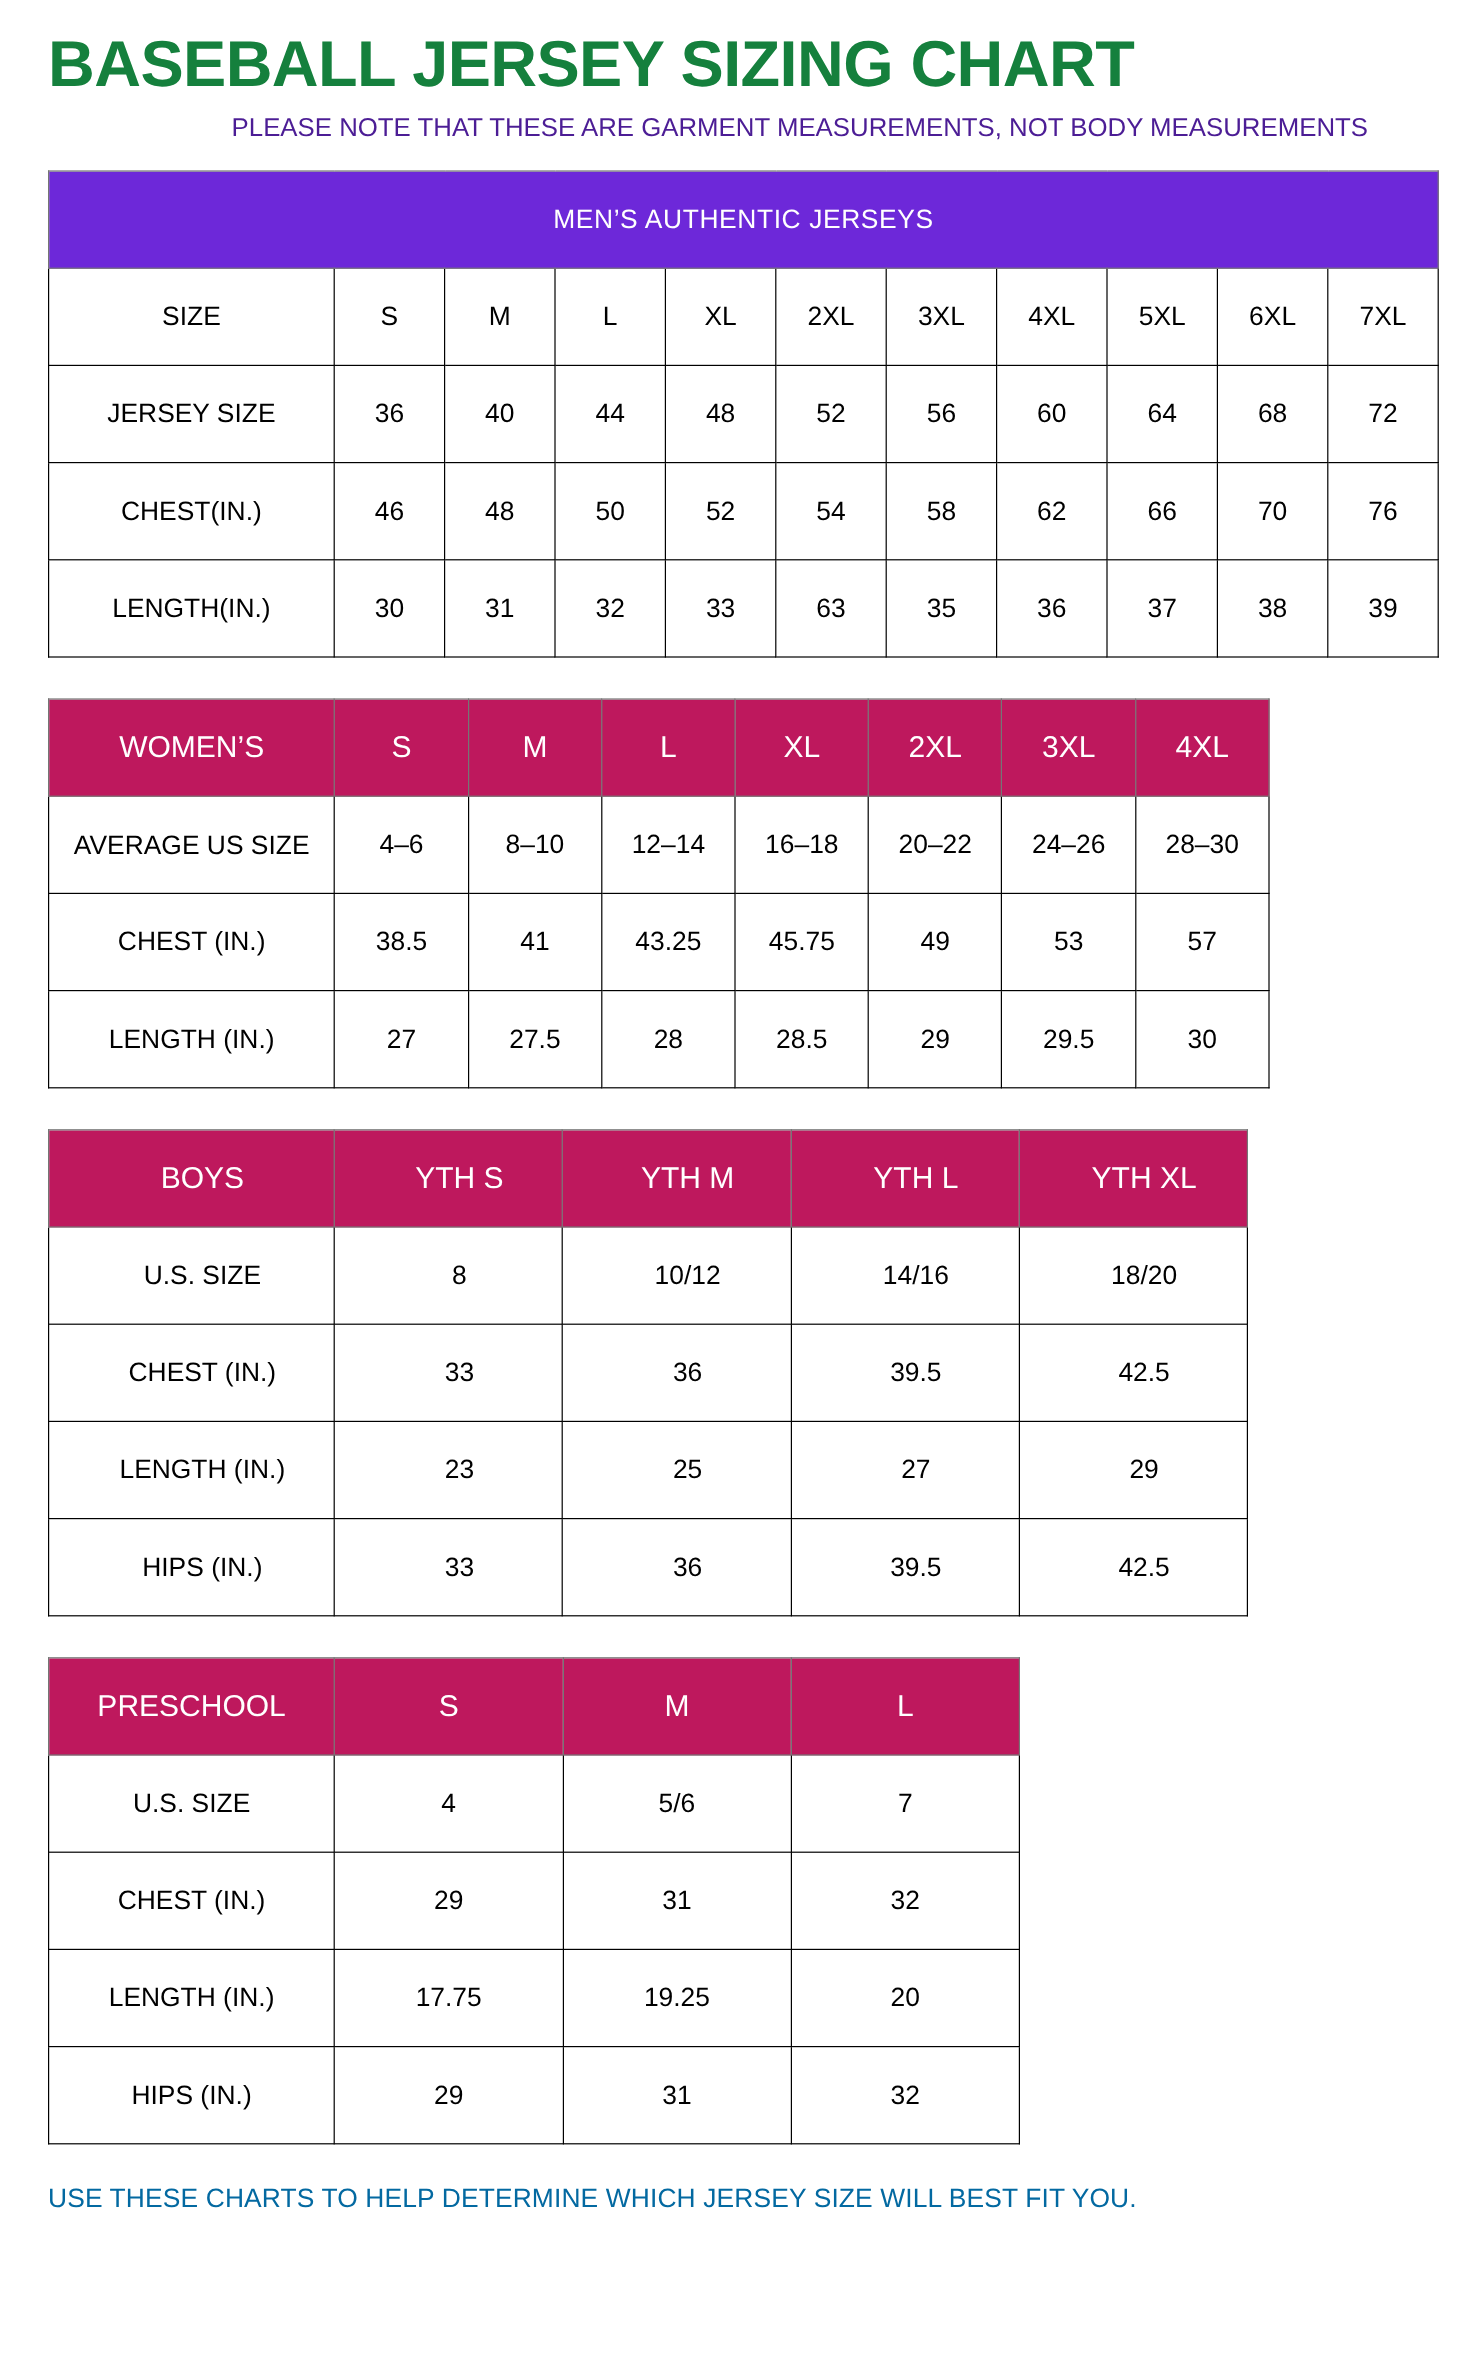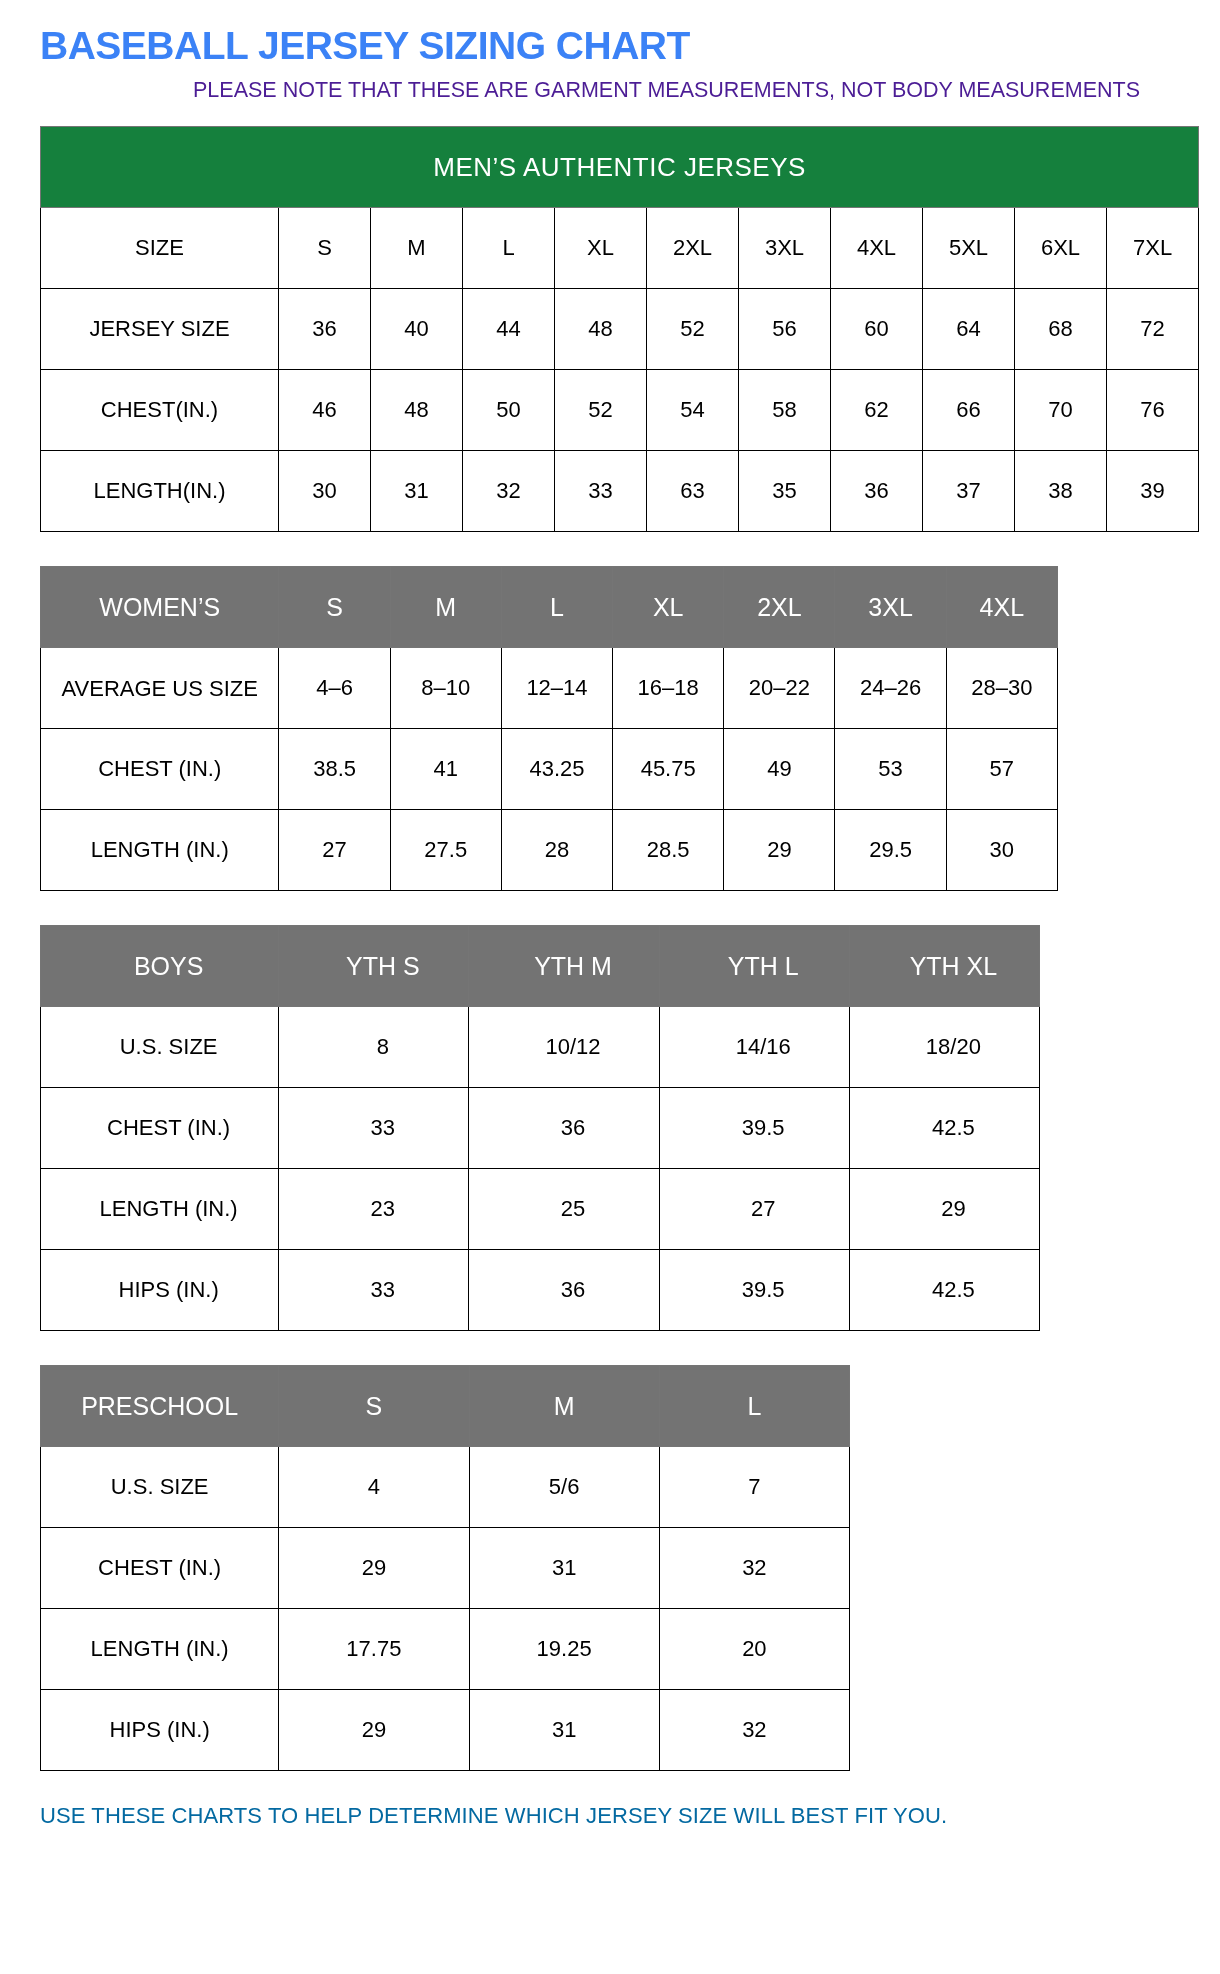--- a/index.html
+++ b/index.html
@@ -13,26 +13,26 @@
     font-family: "Liberation Sans", sans-serif;
     color: #000000;
     -webkit-font-smoothing: antialiased;
   }
   .page {
     width: 1220px;
     box-sizing: border-box;
     padding: 26px 40px 0 40px;
   }
   .main-title {
-    font-size: 39px;
+    font-size: 54px;
     font-weight: bold;
     letter-spacing: -0.5px;
     line-height: 1.05;
     margin: 0 0 10px 0;
-    color: #3b82f6;
+    color: #15803d;
   }
   .note {
     color: #4c1d95;
     font-size: 21.5px;
     line-height: 1.28;
     margin: 0 0 22px 0;
     max-width: 1100px;
     text-align: right;
   }
   table {
@@ -43,29 +43,29 @@
     border: 1px solid #000;
     text-align: center;
     vertical-align: middle;
     font-weight: normal;
     font-size: 22px;
     color: #000;
     padding: 0 4px;
     background: #ffffff;
   }
   .banner-cell {
-    background: #15803d;
+    background: #6d28d9;
     color: #ffffff;
-    font-size: 26px;
+    font-size: 22px;
     height: 66px;
     border: 1px solid #757575;
     letter-spacing: 0.5px;
   }
   .hdr-grey {
-    background: #737373;
+    background: #be185d;
     color: #ffffff;
     border: 1px solid #757575;
     font-size: 25px;
     height: 62px;
   }
   .rowlabel {
     font-size: 22px;
   }
   
   #mens-table {

